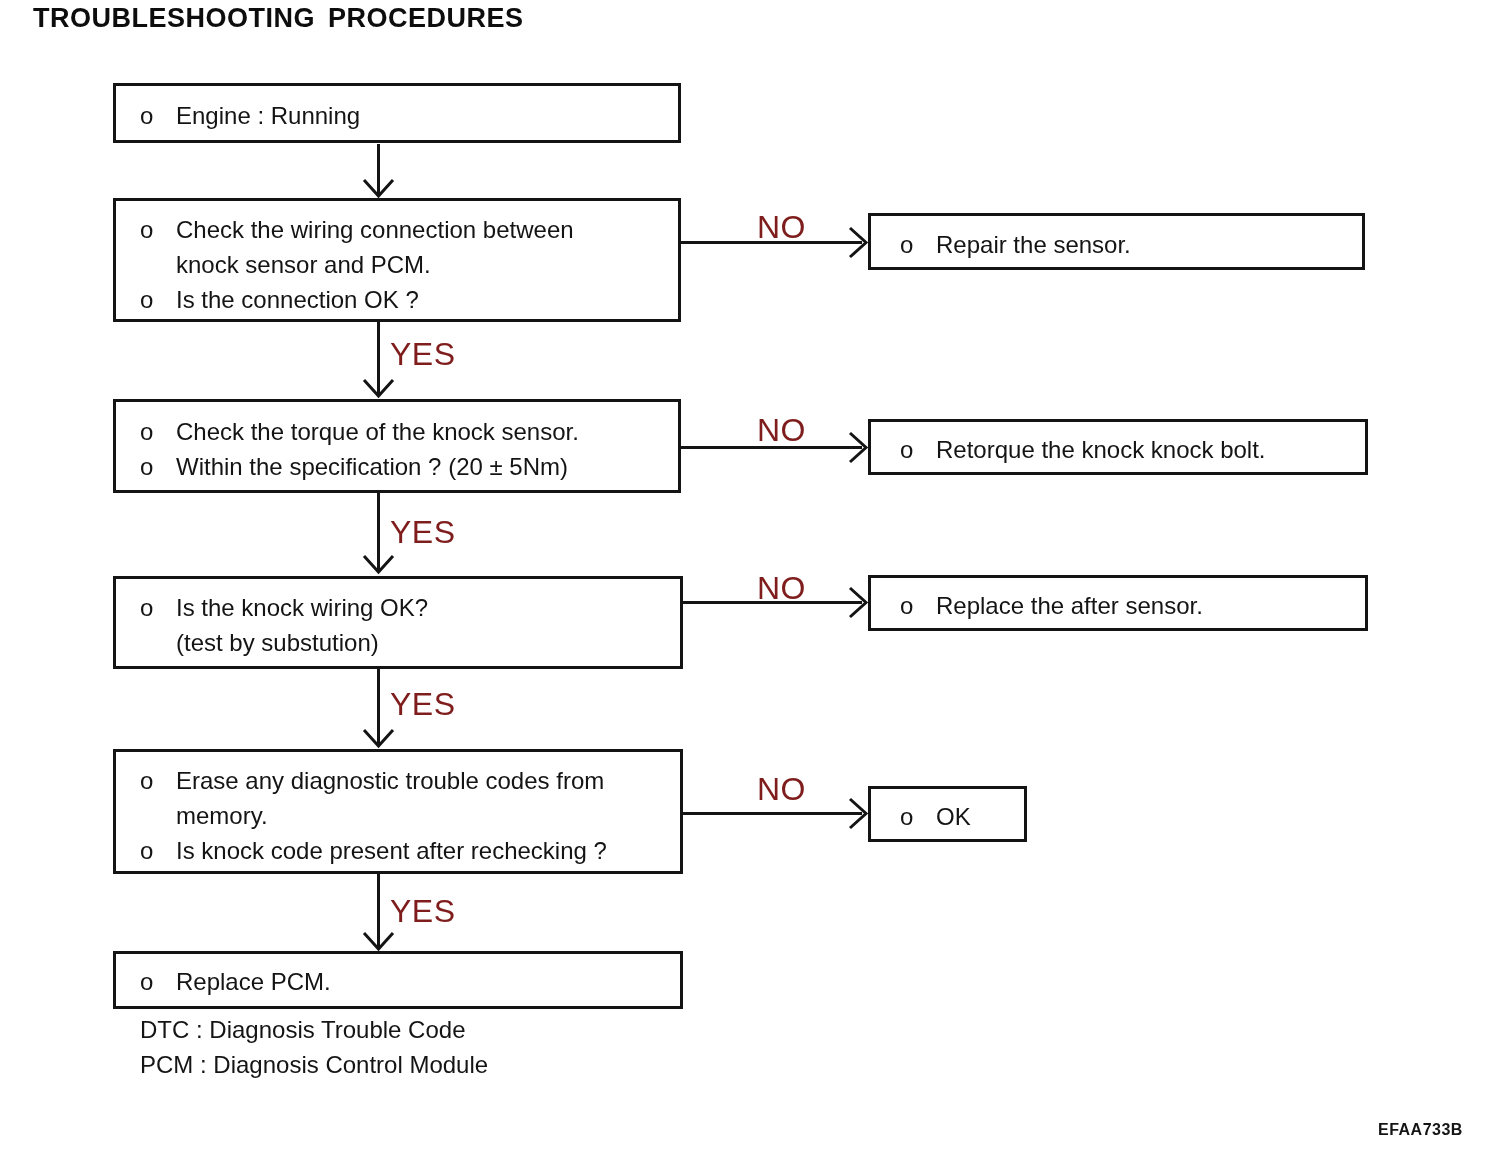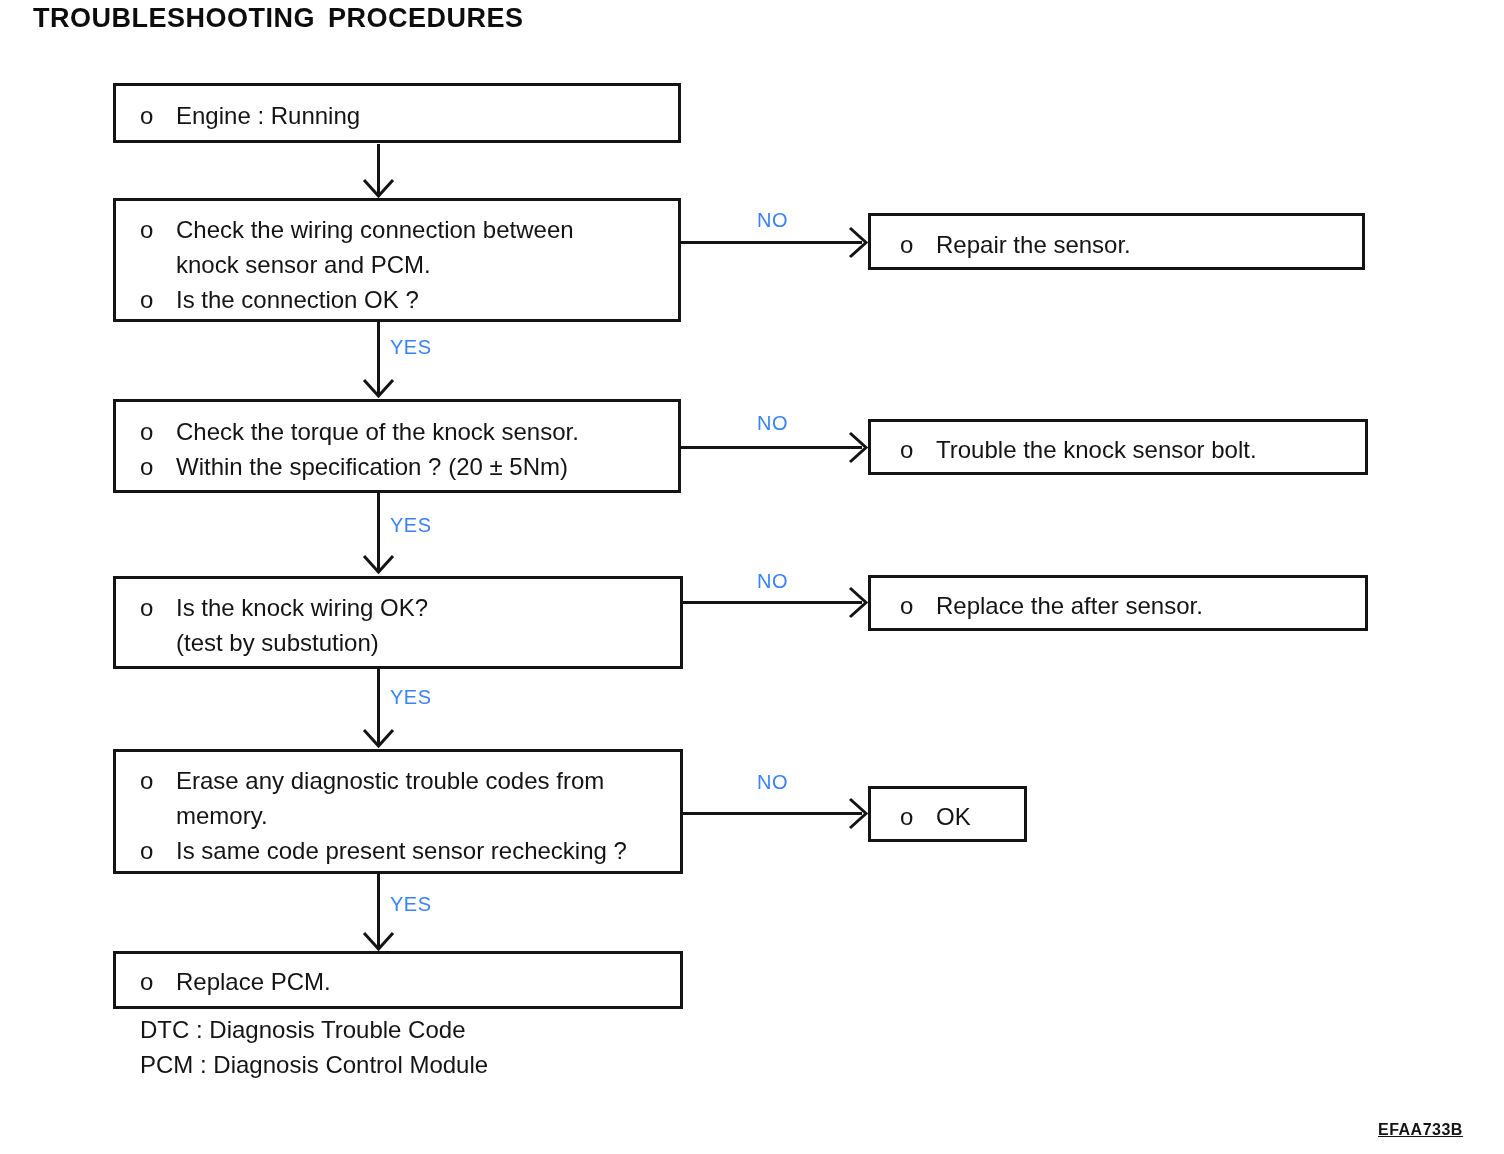--- a/index.html
+++ b/index.html
@@ -45,22 +45,22 @@
   #b-sensorok    { left:113px; top:576px; width:570px; height:93px;  padding-top:11px; }
   #b-erase       { left:113px; top:749px; width:570px; height:125px; padding-top:11px; }
   #b-replacepcm  { left:113px; top:951px; width:570px; height:58px;  padding-top:10px; }
   
   #r-repair      { left:868px; top:213px; width:497px; height:57px; padding-top:11px; }
   #r-retorque    { left:868px; top:419px; width:500px; height:56px; padding-top:10px; }
   #r-replace     { left:868px; top:575px; width:500px; height:56px; padding-top:10px; }
   #r-ok          { left:868px; top:786px; width:159px; height:56px; padding-top:10px; }
   .branch-label {
     position: absolute;
-    font-size: 20px;
-    color: #3b82f6;
+    font-size: 32px;
+    color: #7f1d1d;
     letter-spacing: 0.5px;
   }
   #yes-1 { left:390px; top:336px; }
   #yes-2 { left:390px; top:514px; }
   #yes-3 { left:390px; top:686px; }
   #yes-4 { left:390px; top:893px; }
   #no-1  { left:757px; top:209px; }
   #no-2  { left:757px; top:412px; }
   #no-3  { left:757px; top:570px; }
   #no-4  { left:757px; top:771px; }
@@ -71,21 +71,20 @@
     line-height: 35px;
     color: #141414;
   }
   .figure-code {
     position: absolute;
     left: 1378px; top: 1121px;
     font-size: 16px;
     font-weight: 700;
     letter-spacing: 0.5px;
     color: #141414;
-    text-decoration: underline;
   }
   svg.connectors {
     position: absolute;
     left: 0; top: 0;
     pointer-events: none;
   }
   svg.connectors * { stroke:#141414; stroke-width:3; fill:none; }
 </style>
 </head>
 <body>
@@ -165,42 +164,42 @@
     <div class="line">
       <span class="bullet">o</span>
       <span>Erase any diagnostic trouble codes from</span>
     </div>
     <div class="line">
       <span class="bullet"></span>
       <span>memory.</span>
     </div>
     <div class="line">
       <span class="bullet">o</span>
-      <span>Is same code present sensor rechecking ?</span>
+      <span>Is knock code present after rechecking ?</span>
     </div>
   </div>
 
   <div class="box" id="b-replacepcm">
     <div class="line">
       <span class="bullet">o</span>
       <span>Replace PCM.</span>
     </div>
   </div>
 
   <div class="box rbox" id="r-repair">
     <div class="line">
       <span class="bullet">o</span>
       <span>Repair the sensor.</span>
     </div>
   </div>
 
   <div class="box rbox" id="r-retorque">
     <div class="line">
       <span class="bullet">o</span>
-      <span>Trouble the knock sensor bolt.</span>
+      <span>Retorque the knock knock bolt.</span>
     </div>
   </div>
 
   <div class="box rbox" id="r-replace">
     <div class="line">
       <span class="bullet">o</span>
       <span>Replace the after sensor.</span>
     </div>
   </div>
 

